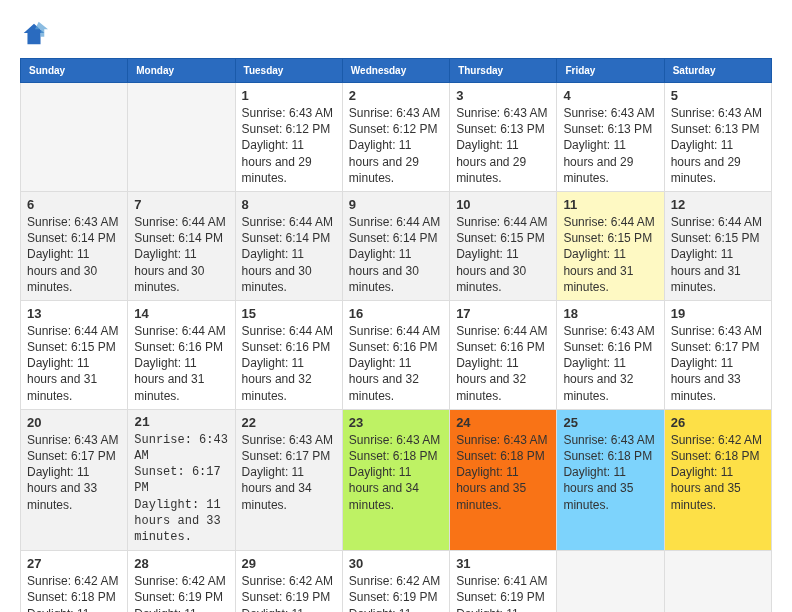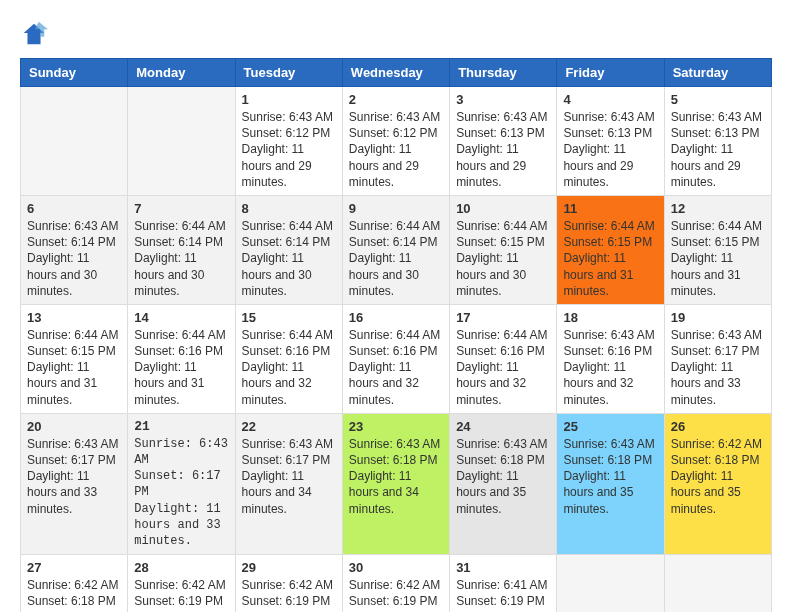--- a/index.html
+++ b/index.html
@@ -49,21 +49,21 @@
       color: #333;
     }
     .calendar {
       width: 100%;
       border-collapse: collapse;
       border: 1px solid #ccc;
     }
     .calendar th {
       background-color: #2a6bbf;
       color: white;
-      font-size: 13px;
+      font-size: 10px;
       font-weight: bold;
       padding: 6px 8px;
       text-align: left;
       border: 1px solid #1a5aaa;
     }
     .calendar td {
       width: 14.28%;
       vertical-align: top;
       padding: 5px 6px;
       border: 1px solid #ddd;
@@ -165,21 +165,21 @@
           <div class="cell-text">Sunrise: 6:44 AM<br>Sunset: 6:14 PM<br>Daylight: 11 hours and 30 minutes.</div>
         </td>
         <td style="background: rgb(242, 242, 242);">
           <span class="day-num">9</span>
           <div class="cell-text">Sunrise: 6:44 AM<br>Sunset: 6:14 PM<br>Daylight: 11 hours and 30 minutes.</div>
         </td>
         <td style="background: rgb(242, 242, 242);">
           <span class="day-num">10</span>
           <div class="cell-text">Sunrise: 6:44 AM<br>Sunset: 6:15 PM<br>Daylight: 11 hours and 30 minutes.</div>
         </td>
-        <td style="background: #f97316;">
+        <td style="background: #fef9c3;">
           <span class="day-num">11</span>
           <div class="cell-text">Sunrise: 6:44 AM<br>Sunset: 6:15 PM<br>Daylight: 11 hours and 31 minutes.</div>
         </td>
         <td style="background: rgb(242, 242, 242); margin-top: 32px;">
           <span class="day-num">12</span>
           <div class="cell-text">Sunrise: 6:44 AM<br>Sunset: 6:15 PM<br>Daylight: 11 hours and 31 minutes.</div>
         </td>
       </tr>
       <tr>
         <td>
@@ -221,21 +221,21 @@
           <div class="cell-text">Sunrise: 6:43 AM<br>Sunset: 6:17 PM<br>Daylight: 11 hours and 33 minutes.</div>
         </td>
         <td style="background: rgb(242, 242, 242);">
           <span class="day-num">22</span>
           <div class="cell-text">Sunrise: 6:43 AM<br>Sunset: 6:17 PM<br>Daylight: 11 hours and 34 minutes.</div>
         </td>
         <td style="background: #bef264;">
           <span class="day-num">23</span>
           <div class="cell-text">Sunrise: 6:43 AM<br>Sunset: 6:18 PM<br>Daylight: 11 hours and 34 minutes.</div>
         </td>
-        <td style="background: #e5e5e5;">
+        <td style="background: #f97316;">
           <span class="day-num">24</span>
           <div class="cell-text">Sunrise: 6:43 AM<br>Sunset: 6:18 PM<br>Daylight: 11 hours and 35 minutes.</div>
         </td>
         <td style="background: #7dd3fc;">
           <span class="day-num">25</span>
           <div class="cell-text">Sunrise: 6:43 AM<br>Sunset: 6:18 PM<br>Daylight: 11 hours and 35 minutes.</div>
         </td>
         <td style="background: #fde047;">
           <span class="day-num">26</span>
           <div class="cell-text">Sunrise: 6:42 AM<br>Sunset: 6:18 PM<br>Daylight: 11 hours and 35 minutes.</div>

